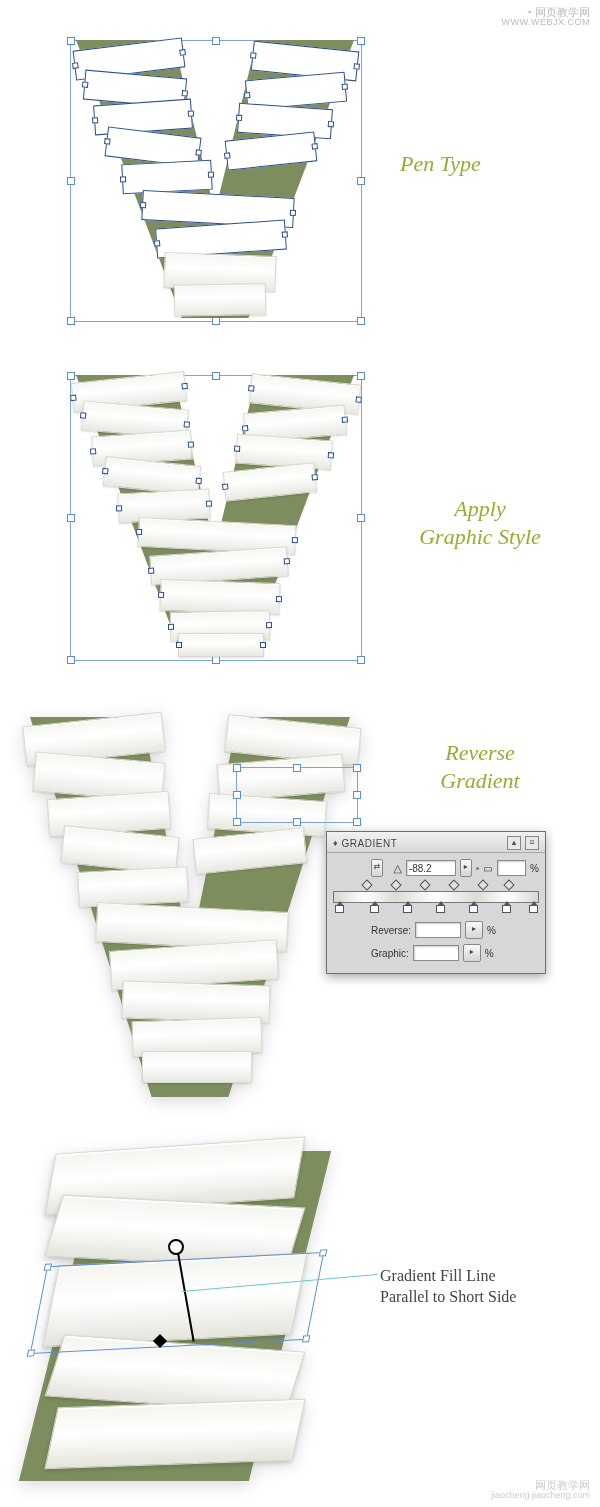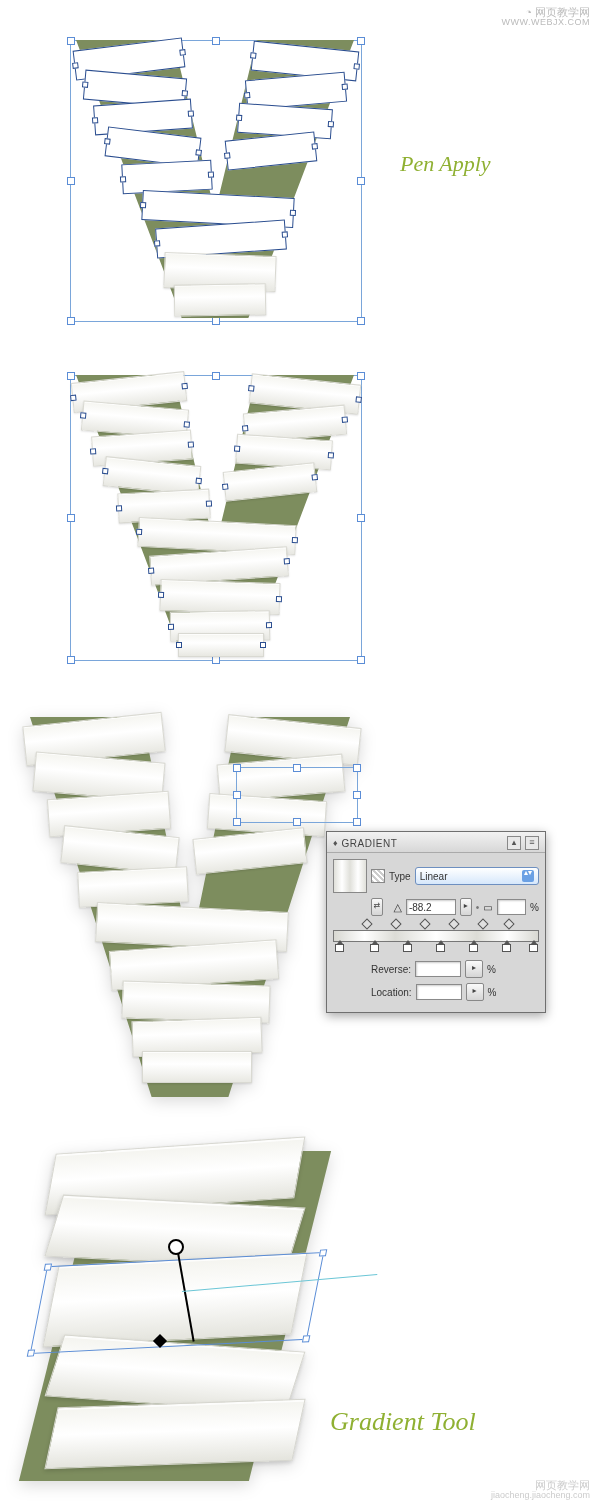--- a/index.html
+++ b/index.html
@@ -299,21 +299,21 @@
       </div>
     <div class="strip outline" style="top:184px;left:80px;width:128px;transform:rotate(-4deg);">
         <div class="anchor" style="left:0;top:50%"></div>
         <div class="anchor" style="left:100%;top:50%"></div>
       </div>
 
     <div class="strip" style="top:214px;left:88px;width:110px;height:34px;transform:rotate(2deg);"></div>
     <div class="strip" style="top:244px;left:98px;width:90px;height:30px;transform:rotate(-1deg);"></div>
   </div>
 
-  <div class="greenlabel" style="left:400px;top:150px;">Pen Apply</div>
+  <div class="greenlabel" style="left:400px;top:150px;">Pen Type</div>
 </div>
 
 <div class="section" style="height:350px;">
   <div class="bbox" style="left:70px;top:30px;width:290px;height:284px;">
     <div class="handle" style="left:0;top:0"></div>
       <div class="handle" style="left:50%;top:0"></div>
       <div class="handle" style="left:100%;top:0"></div>
     <div class="handle" style="left:0;top:50%"></div>
       <div class="handle" style="left:100%;top:50%"></div>
     <div class="handle" style="left:0;top:100%"></div>
@@ -375,23 +375,29 @@
     <div class="strip" style="top:236px;left:94px;width:98px;height:28px;transform:rotate(-1deg);">
         <div class="anchor" style="left:0;top:50%"></div>
         <div class="anchor" style="left:100%;top:50%"></div>
       </div>
     <div class="strip" style="top:258px;left:102px;width:84px;height:22px;">
         <div class="anchor" style="left:0;top:50%"></div>
         <div class="anchor" style="left:100%;top:50%"></div>
       </div>
   </div>
 
+  <div class="greenlabel" style="left:400px;top:150px;width:160px;">
+    <span>Apply</span><br><span>Graphic Style</span>
+  </div>
 </div>
 
 <div class="section" style="height:436px;">
+  <div class="greenlabel" style="left:415px;top:44px;width:130px;">
+    <span>Reverse</span><br><span>Gradient</span>
+  </div>
 
   <div class="vwrap" style="left:30px;top:22px;width:320px;height:380px;filter:drop-shadow(0 4px 8px rgba(0,0,0,0.15));">
     <div class="vshape" style="inset:0;"></div>
     <div class="strip" style="top:2px;left:-6px;width:138px;height:38px;transform:rotate(-6deg);"></div>
     <div class="strip" style="top:40px;left:4px;width:128px;height:38px;transform:rotate(5deg);"></div>
     <div class="strip" style="top:78px;left:18px;width:120px;height:36px;transform:rotate(-4deg);"></div>
     <div class="strip" style="top:114px;left:32px;width:114px;height:36px;transform:rotate(6deg);"></div>
     <div class="strip" style="top:152px;left:48px;width:108px;height:34px;transform:rotate(-3deg);"></div>
     <div class="strip" style="top:4px;left:196px;width:132px;height:36px;transform:rotate(6deg);"></div>
     <div class="strip" style="top:42px;left:188px;width:124px;height:36px;transform:rotate(-5deg);"></div>
@@ -420,29 +426,20 @@
       <div class="left">
         <span class="toggle">♦</span>
         <span class="tname">GRADIENT</span>
       </div>
       <div class="right">
         <div class="ricon">▴</div>
         <div class="ricon">≡</div>
       </div>
     </div>
     <div class="panel-body">
-      <div class="row">
-        <div class="swatch-lg"></div>
-        <div class="tiny-swatch"></div>
-        <span class="lbl">Type</span>
-        <div class="select-aqua">
-          <span>Linear</span>
-          <span class="arrows">▴▾</span>
-        </div>
-      </div>
       <div class="row" style="margin-left:38px;">
         <div class="btn-sm">⇄</div>
         <span style="width:4px;"></span>
         <span style="font-size:11px;">△</span>
         <input class="num-input" value="-88.2" style="">
         <div class="btn-sm">▸</div>
         <span style="color:#777;">•</span>
         <span style="font-size:10px;">▭</span>
         <div class="emp-input"></div>
         <span class="lbl">%</span>
@@ -467,21 +464,21 @@
           <div class="stop" style="left:97%"></div>
         </div>
       </div>
       <div class="row" style="justify-content:flex-start;margin-left:38px;">
         <span class="lbl">Reverse:</span>
         <div class="emp-input"></div>
         <div class="btn-sm">▸</div>
         <span class="lbl">%</span>
       </div>
       <div class="row" style="justify-content:flex-start;margin-left:38px;">
-        <span class="lbl">Location:</span>
+        <span class="lbl">Graphic:</span>
         <div class="emp-input"></div>
         <div class="btn-sm">▸</div>
         <span class="lbl">%</span>
       </div>
     </div>
   </div>
 </div>
 
 <div class="section" style="height:376px;">
   <div class="closeup" style="left:60px;top:20px;width:230px;height:330px;filter:drop-shadow(0 4px 8px rgba(0,0,0,0.15));">
@@ -500,20 +497,22 @@
       <div class="handle" style="left:100%;top:100%"></div>
   </div>
 
   <div>
     <div class="grad-line" style="left:176px;top:116px;height:96px;transform:rotate(-10deg);"></div>
     <div class="grad-start" style="position:absolute;left:176px;top:116px;"></div>
     <div class="grad-end" style="position:absolute;left:160px;top:210px;"></div>
   </div>
 
   <div class="wedge-line" style="left:182px;top:160px;width:196px;transform:rotate(-5deg);transform-origin:left center;"></div>
-
-  <div class="greenlabel" style="left:330px;top:275px;font-size:26px;">Gradient Tool</div>
+  <div class="wedge-descr" style="left:380px;top:135px;width:200px;">
+    <span>Gradient Fill Line</span><br><span>Parallel to Short Side</span>
+  </div>
+
 
   <div class="watermark-bottom">
     <span>网页教学网</span>
     <span class="dom">jiaocheng.jiaocheng.com</span>
   </div>
 </div>
 
 </body></html>

